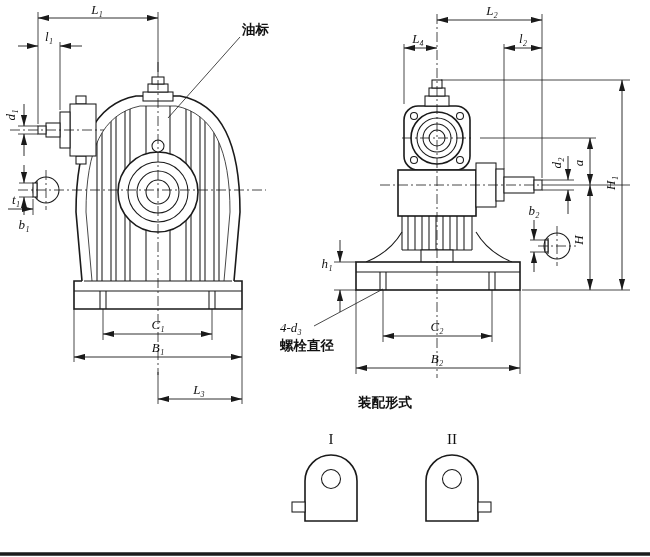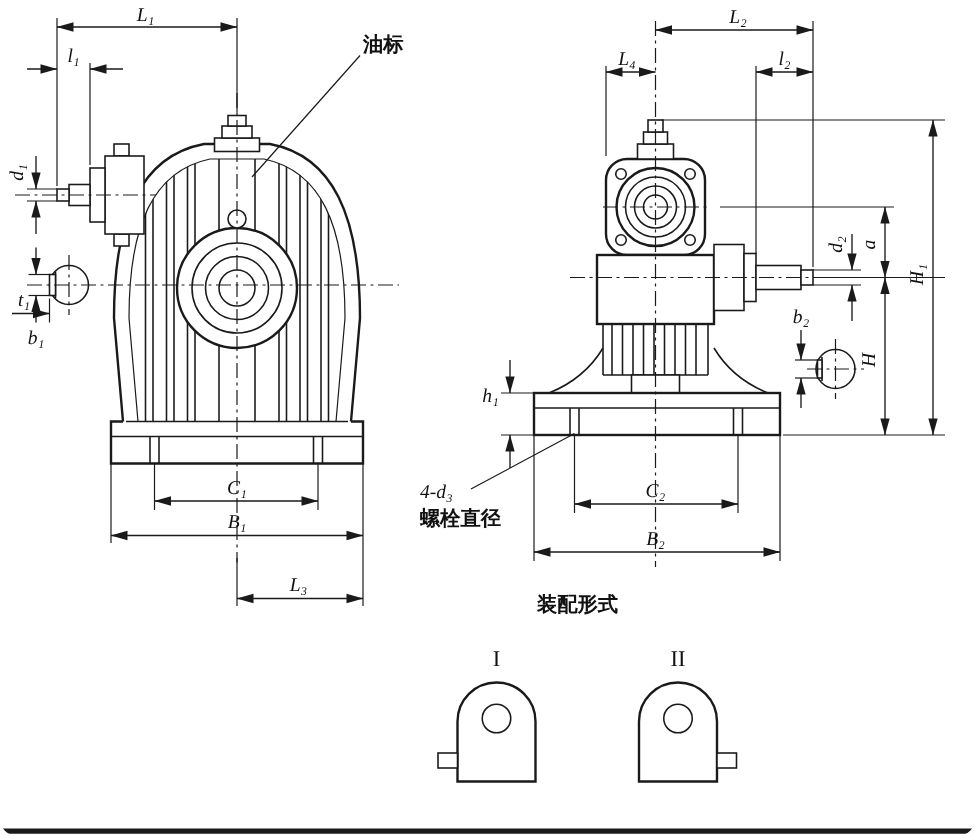--- a/index.html
+++ b/index.html
@@ -1,17 +1,17 @@
 <!DOCTYPE html>
 <html><head>
 <meta charset="utf-8">
 <title>Drawing</title>
 <style>
   html,body{margin:0;padding:0;background:#ffffff;}
-  .stage{width:650px;height:557px;background:#ffffff;position:relative;overflow:hidden;border-radius:11px;}
+  .stage{width:650px;height:557px;background:#ffffff;position:relative;overflow:hidden;}
   svg{display:block;}
   .o  {stroke:#1a1a1a;stroke-width:1.6;fill:none;}
   .of {stroke:#1a1a1a;stroke-width:1.6;fill:#ffffff;}
   .m  {stroke:#1a1a1a;stroke-width:1.05;fill:none;}
   .mf {stroke:#1a1a1a;stroke-width:1.05;fill:#ffffff;}
   .t  {stroke:#1a1a1a;stroke-width:0.8;fill:none;}
   .d  {stroke:#1a1a1a;stroke-width:0.9;fill:none;}
   .cl {stroke:#1a1a1a;stroke-width:0.8;fill:none;stroke-dasharray:10 3 2 3;}
   .dt {font:italic 13px "Liberation Serif","DejaVu Serif",serif;fill:#111;text-anchor:middle;}
   .cn {font:600 13.5px "Liberation Sans","DejaVu Sans",sans-serif;fill:#111;text-anchor:middle;}

